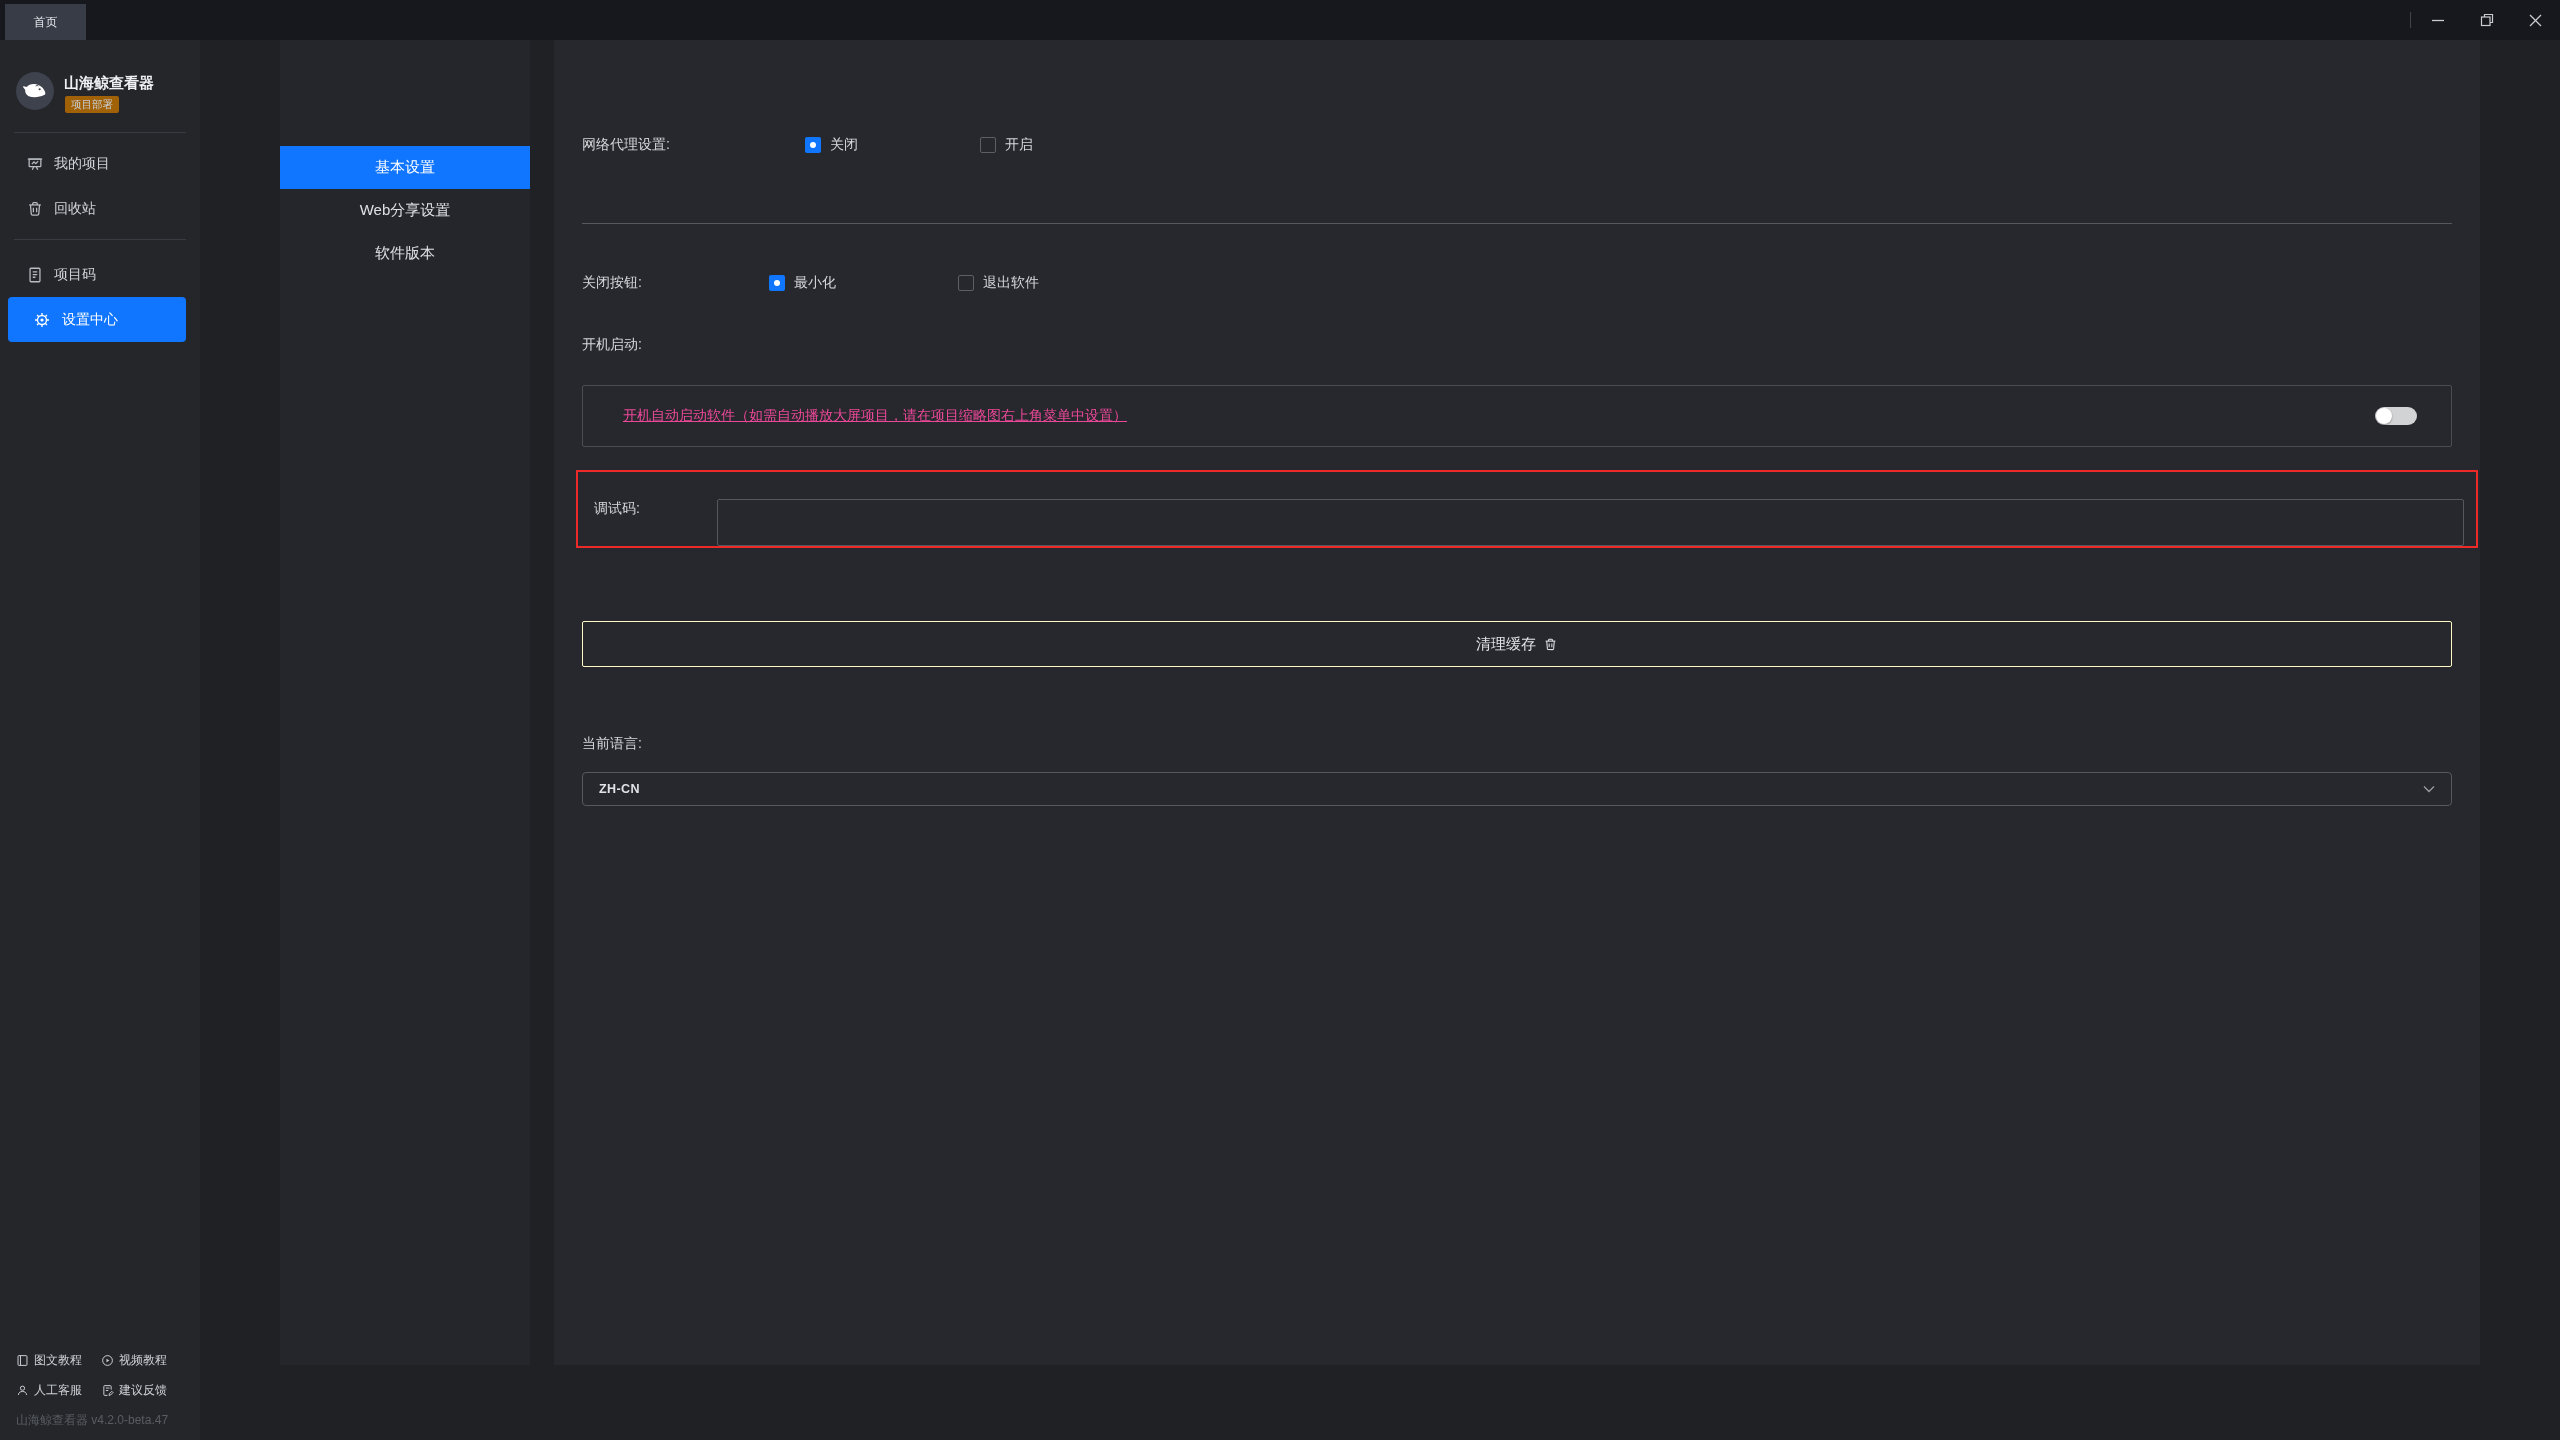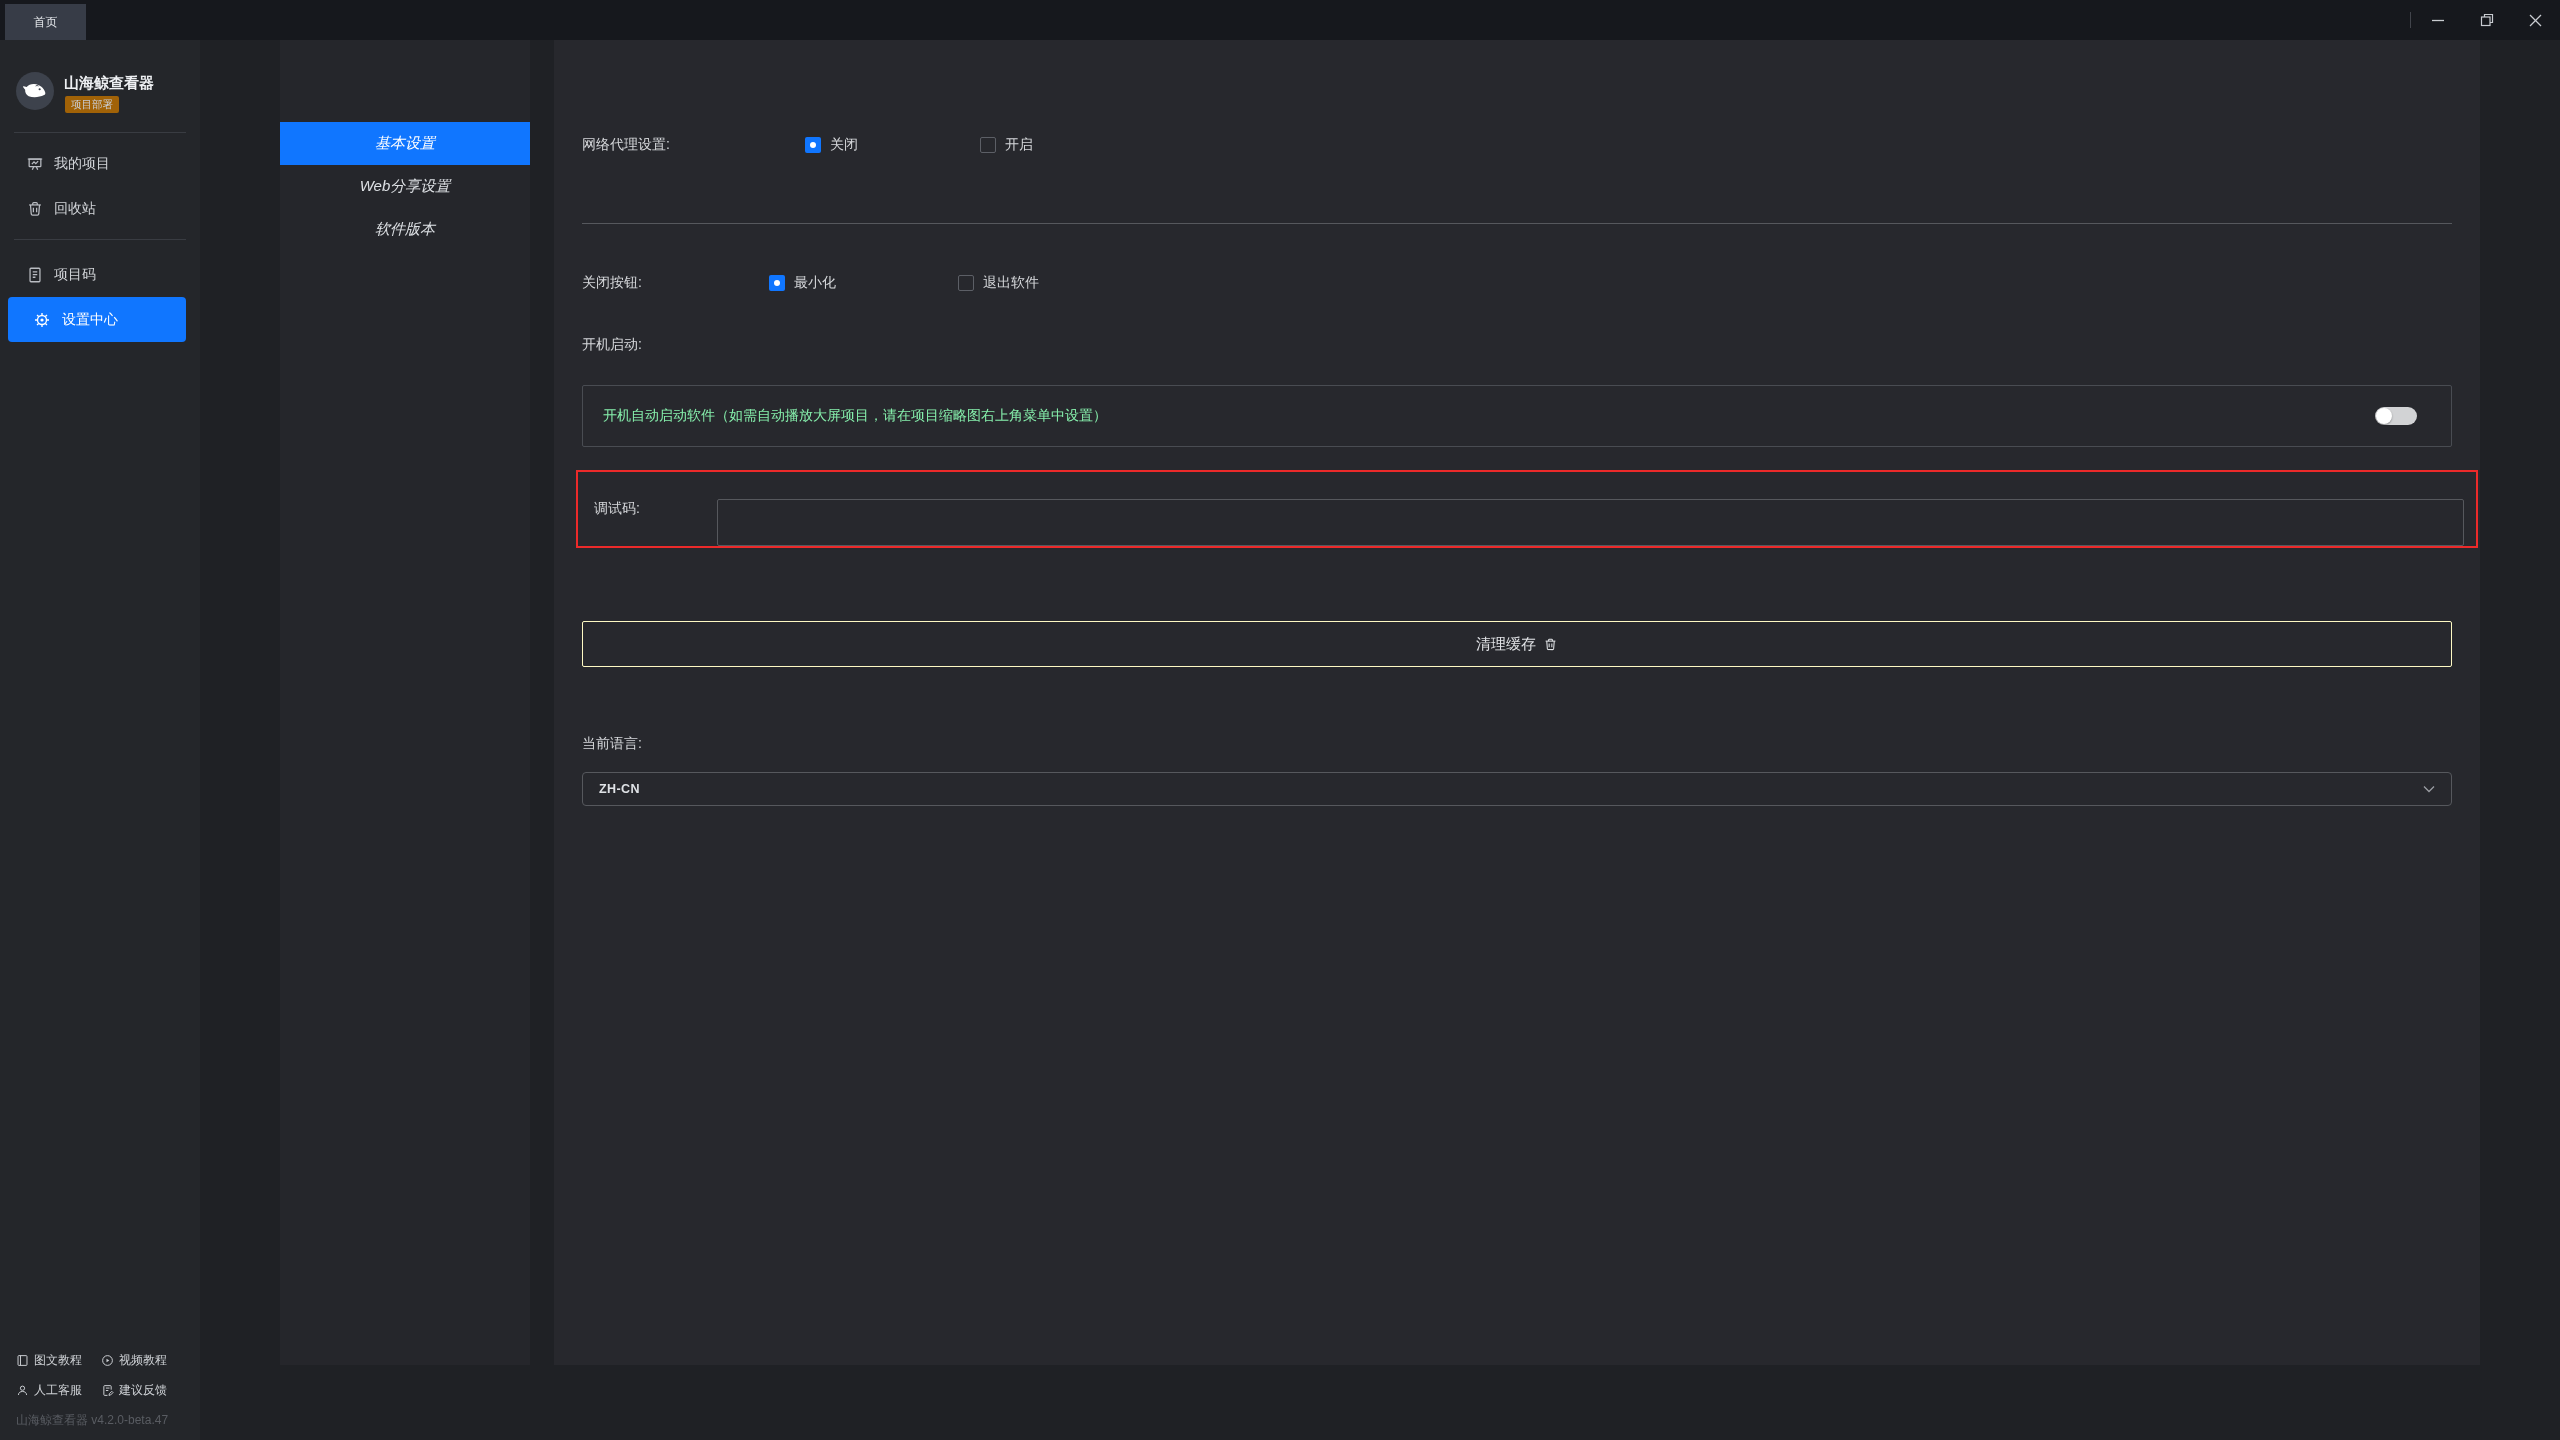--- a/index.html
+++ b/index.html
@@ -51,21 +51,21 @@
     color:#fff; font-size:14px; cursor:pointer;
   }
   .sb-footer{ position:absolute; left:16px; top:1312px; font-size:12px; color:#ced1d5; }
   .sb-frow{ display:flex; margin-bottom:13px; }
   .sb-flink{ display:flex; align-items:center; gap:5px; width:85px; cursor:pointer; }
   .sb-version{ margin-top:11px; color:#595c62; font-size:12px; }
 
   
   .settings-nav{
     position:absolute; left:280px; top:40px; width:250px; height:1325px;
-    background:#25262b; padding-top:82px;font-style:italic;
+    background:#25262b; padding-top:106px;
   }
   .nav-tab{
     height:43px; display:flex; align-items:center; justify-content:center;
     font-size:15px; font-weight:500; color:#dde0e4; cursor:pointer;
   }
   .nav-tab.active{ background:var(--accent); color:#fff; }
 
   
   .main{
     position:absolute; left:554px; top:40px; width:1926px; height:1325px;
@@ -84,21 +84,21 @@
     border-radius:50%; background:#fff;
   }
   .cb.unchecked{ border:1px solid #5c5f66; }
   .hr{ position:absolute; left:28px; top:183px; width:1870px; height:1px; background:#56585d; }
 
   .startup-box{
     position:absolute; left:28px; top:345px; width:1870px; height:62px;
     border:1px solid #494c52; border-radius:2px;
     display:flex; align-items:center;
   }
-  .startup-text{ margin-left:20px; font-size:14px; color:#86efac; }
+  .startup-text{ margin-left:40px; font-size:14px; color:#ec4899;text-decoration:underline; }
   .toggle{
     margin-left:auto; margin-right:34px; width:42px; height:18px; border-radius:9px;
     background:#d2d3d5; position:relative; cursor:pointer; flex:none;
   }
   .toggle::after{
     content:""; position:absolute; left:1px; top:1px; width:16px; height:16px;
     border-radius:50%; background:#fff; box-shadow:0 1px 2px rgba(0,0,0,.35);
   }
 
   .debug-row{

